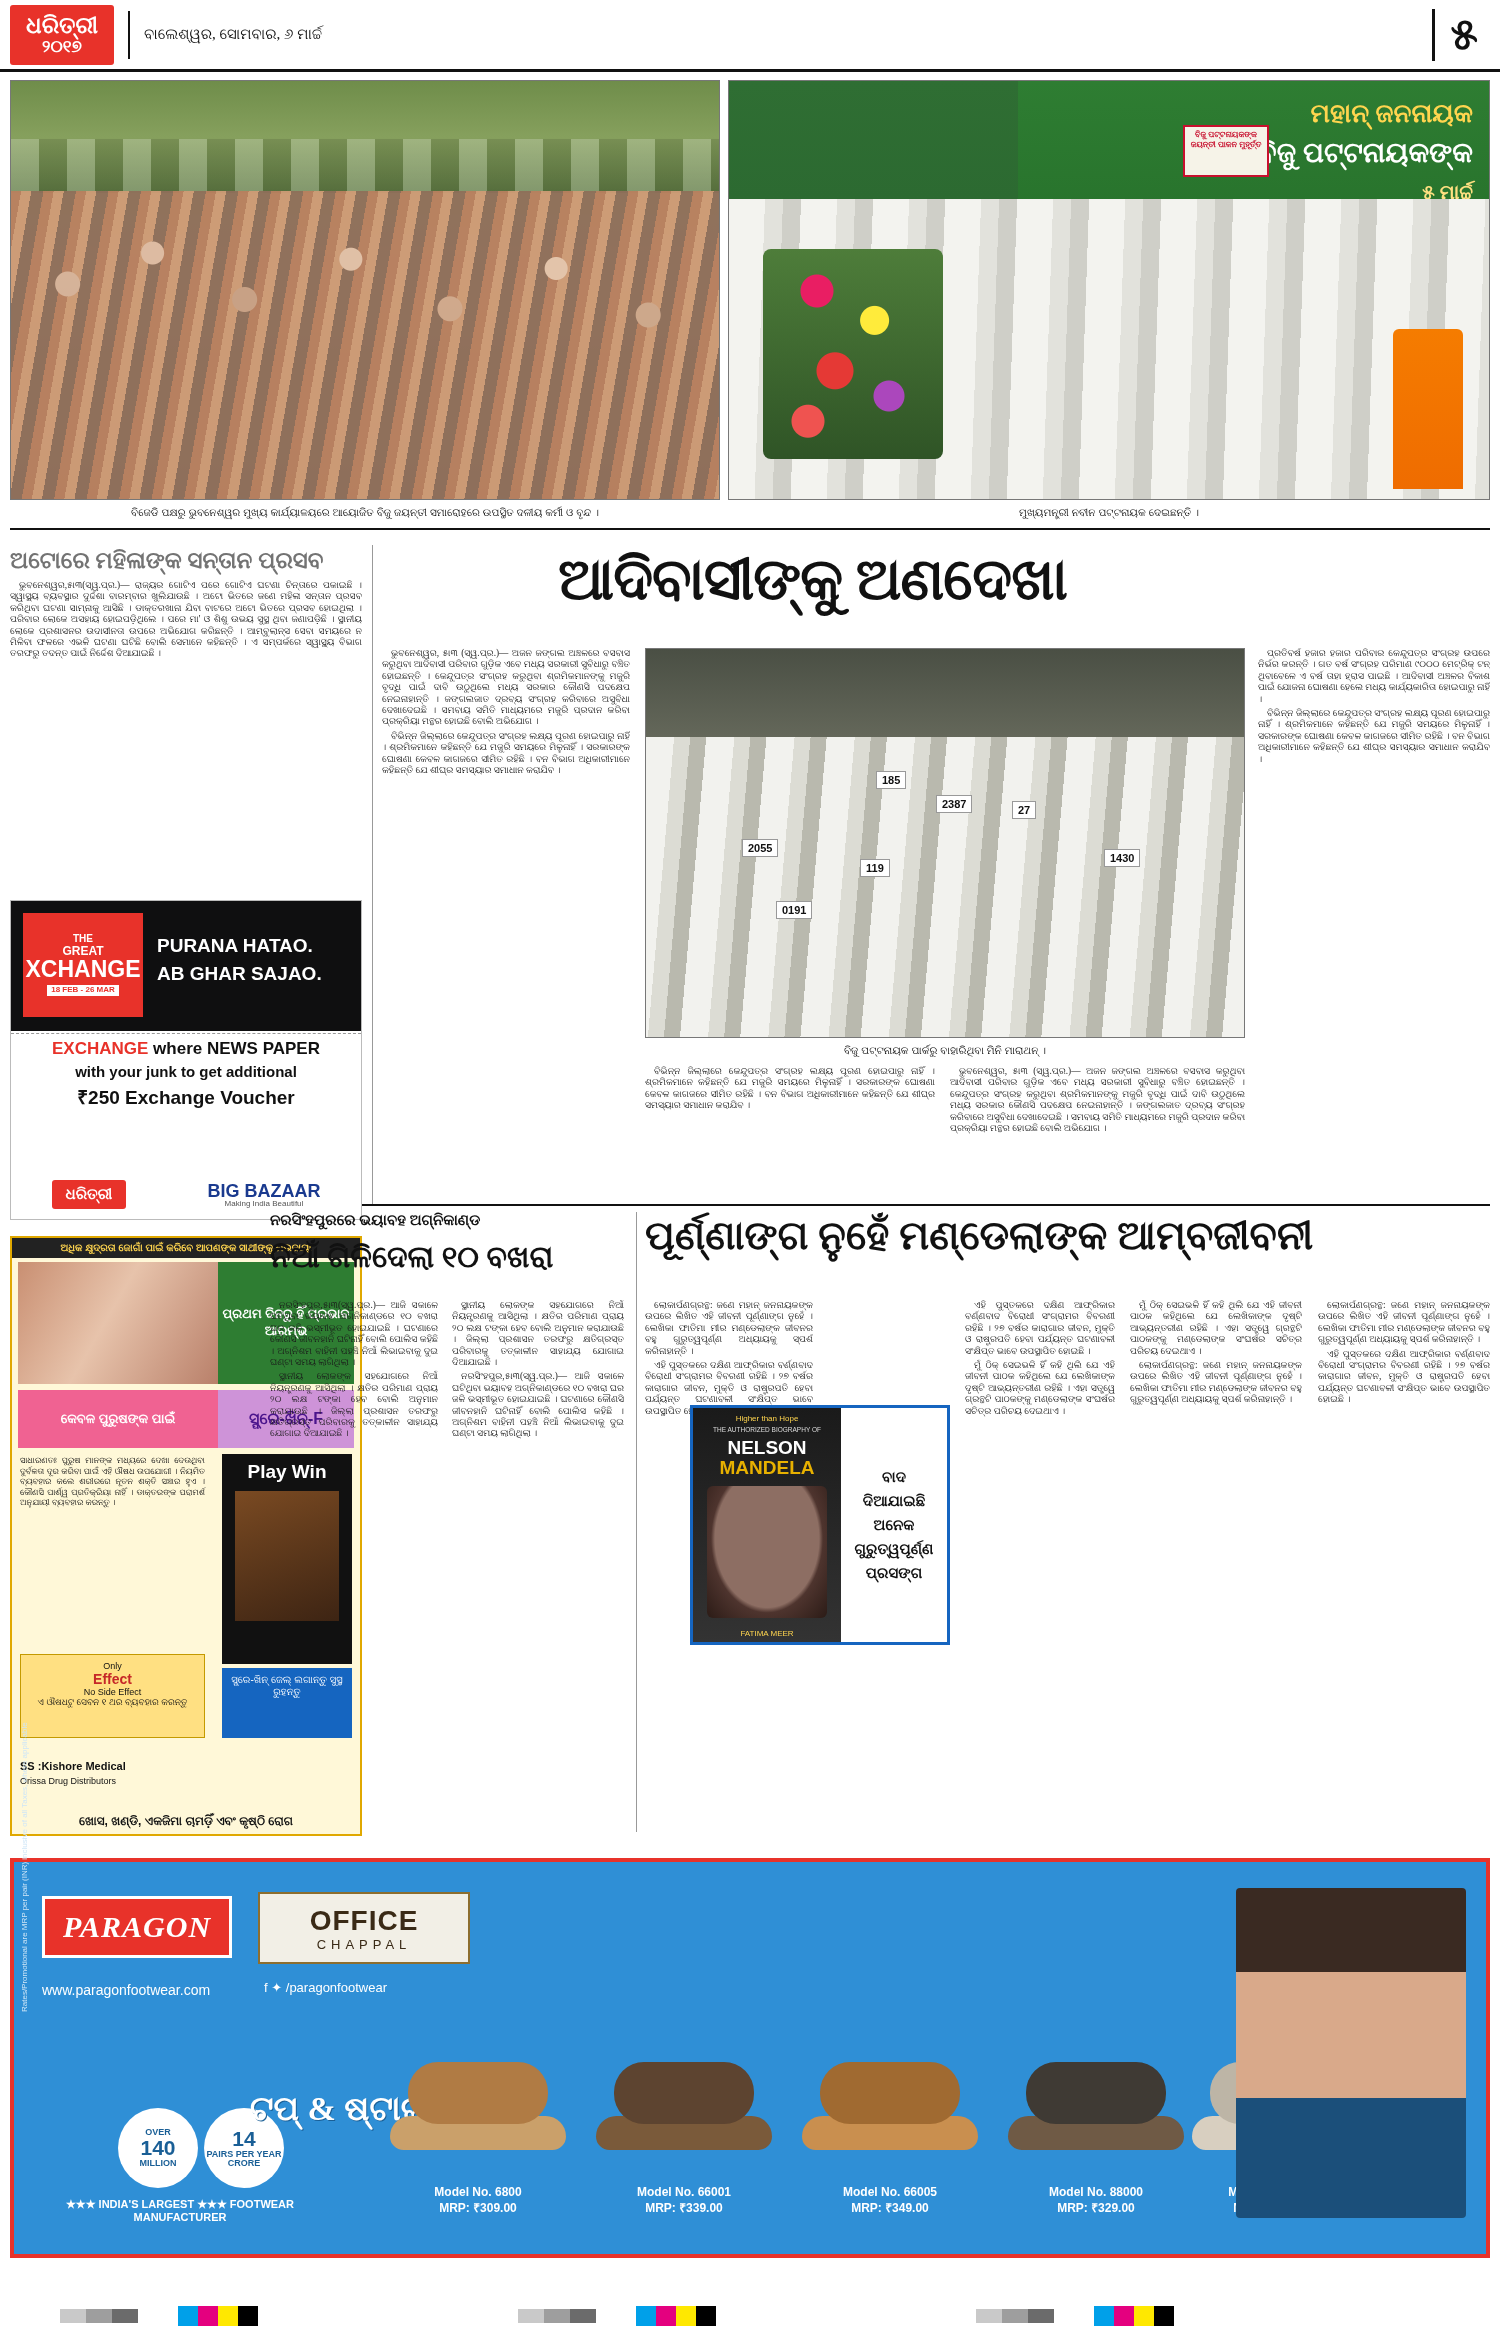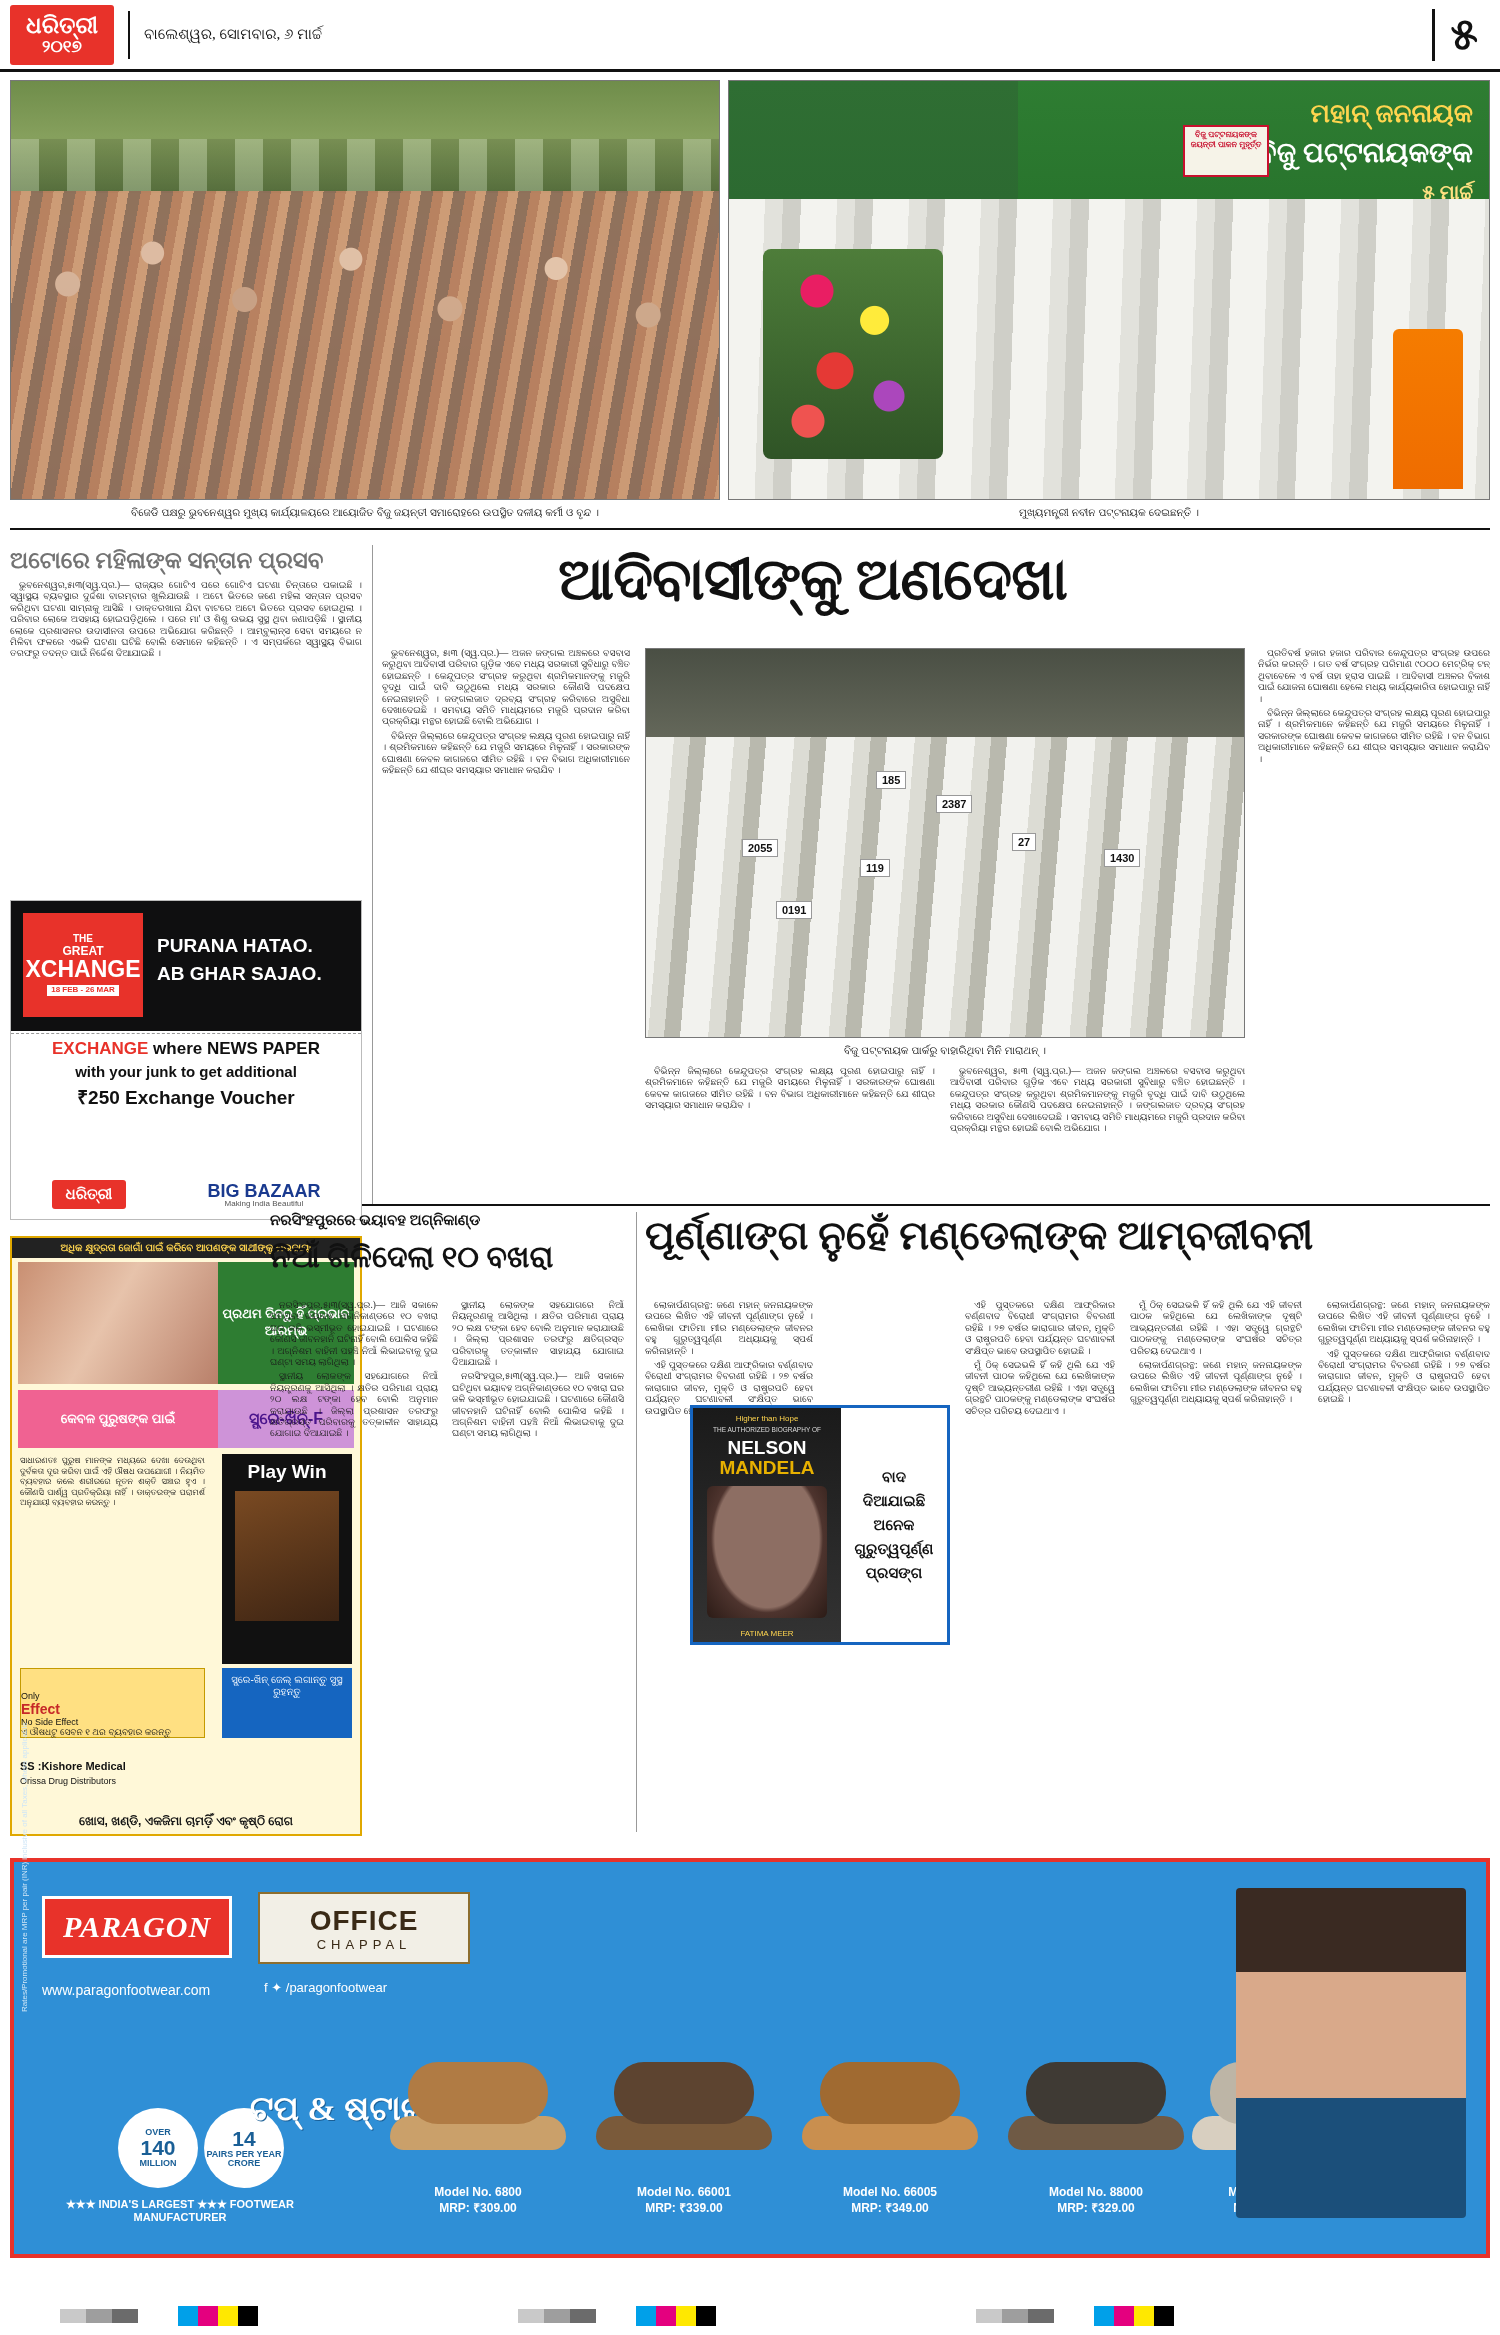--- a/index.html
+++ b/index.html
@@ -188,22 +188,22 @@
   #ad-pharma .pink1 { position:absolute; left:6px; top:152px; width:200px; height:58px; background:#f06292; color:#fff;
     font-size:13px; font-weight:bold; display:flex; align-items:center; justify-content:center; }
   #ad-pharma .pink2 { position:absolute; right:6px; top:152px; width:136px; height:58px; background:#ce93d8; color:#4a148c;
     font-size:16px; font-weight:bold; display:flex; align-items:center; justify-content:center; }
   #ad-pharma .ptext { position:absolute; left:8px; top:218px; width:185px; font-size:8.4px; line-height:10.6px;
     text-align:justify; font-family:"Liberation Serif",serif; }
   #ad-pharma .playwin { position:absolute; right:8px; top:216px; width:130px; height:210px; background:#111; color:#fff;
     text-align:center; padding-top:8px; }
   #ad-pharma .playwin .t { font-size:19px; font-weight:bold; color:#fff; line-height:1; }
   #ad-pharma .playwin .horse { margin:10px auto 0; width:104px; height:130px; background:linear-gradient(160deg,#7a4a22,#3d2413); }
-  #ad-pharma .eff { position:absolute; left:8px; bottom:96px; width:185px; height:70px; background:#ffe082;
-    border:1px solid #c49a00; font-size:9px; padding-top:22px; }
+  #ad-pharma .eff { position:absolute; left:8px; bottom:96px; width:185px; height:84px; background:#ffe082;
+    border:1px solid #c49a00; font-size:9px; text-align:center; padding-top:6px; }
   #ad-pharma .eff b { font-size:14px; color:#c62828; }
   #ad-pharma .blue { position:absolute; right:8px; bottom:96px; width:130px; height:70px; background:#1565c0; color:#fff;
     font-size:10px; text-align:center; padding:6px; }
   #ad-pharma .foot1 { position:absolute; left:8px; bottom:62px; font-size:11px; font-weight:bold; }
   #ad-pharma .foot2 { position:absolute; left:8px; bottom:48px; font-size:9px; }
   #ad-pharma .foot3 { position:absolute; left:0; bottom:6px; width:100%; text-align:center; font-size:12px; font-weight:bold; color:#111; }
 
   
   #head-nia { left:270px; top:1240px; width:360px; font-size:30px; font-weight:bold; font-family:"Liberation Serif",serif; }
   #head-nara { left:270px; top:1212px; width:380px; font-size:15px; font-weight:bold; color:#111; font-family:"Liberation Serif",serif;}
@@ -317,21 +317,21 @@
     <p>ବିଭିନ୍ନ ଜିଲ୍ଲାରେ କେନ୍ଦୁପତ୍ର ସଂଗ୍ରହ ଲକ୍ଷ୍ୟ ପୂରଣ ହୋଇପାରୁ ନାହିଁ । ଶ୍ରମିକମାନେ କହିଛନ୍ତି ଯେ ମଜୁରି ସମୟରେ ମିଳୁନାହିଁ । ସରକାରଙ୍କ ଘୋଷଣା କେବଳ କାଗଜରେ ସୀମିତ ରହିଛି । ବନ ବିଭାଗ ଅଧିକାରୀମାନେ କହିଛନ୍ତି ଯେ ଶୀଘ୍ର ସମସ୍ୟାର ସମାଧାନ କରାଯିବ ।</p>
   </div>
 
   <div class="photo" id="photo-run">
     <div class="runners"></div>
     <div class="bib" style="left:96px; top:190px;">2055</div>
     <div class="bib" style="left:290px; top:146px;">2387</div>
     <div class="bib" style="left:130px; top:252px;">0191</div>
     <div class="bib" style="left:214px; top:210px;">119</div>
     <div class="bib" style="left:458px; top:200px;">1430</div>
-    <div class="bib" style="left:366px; top:184px;">27</div>
+    <div class="bib" style="left:366px; top:152px;">27</div>
     <div class="bib" style="left:230px; top:122px;">185</div>
   </div>
   <div class="cap" style="left:645px; top:1044px; width:600px;">ବିଜୁ ପଟ୍ଟନାୟକ ପାର୍କରୁ ବାହାରିଥିବା ମିନି ମାରାଥନ୍ ।</div>
 
   <div class="col" style="left:1258px; top:648px; width:232px; height:560px;">
     <p>ପ୍ରତିବର୍ଷ ହଜାର ହଜାର ପରିବାର କେନ୍ଦୁପତ୍ର ସଂଗ୍ରହ ଉପରେ ନିର୍ଭର କରନ୍ତି । ଗତ ବର୍ଷ ସଂଗ୍ରହ ପରିମାଣ ୯୦୦୦ ମେଟ୍ରିକ୍ ଟନ୍ ଥିବାବେଳେ ଏ ବର୍ଷ ତାହା ହ୍ରାସ ପାଇଛି । ଆଦିବାସୀ ଅଞ୍ଚଳର ବିକାଶ ପାଇଁ ଯୋଜନା ଘୋଷଣା ହେଲେ ମଧ୍ୟ କାର୍ଯ୍ୟକାରିତା ହୋଇପାରୁ ନାହିଁ ।</p>
     <p>ବିଭିନ୍ନ ଜିଲ୍ଲାରେ କେନ୍ଦୁପତ୍ର ସଂଗ୍ରହ ଲକ୍ଷ୍ୟ ପୂରଣ ହୋଇପାରୁ ନାହିଁ । ଶ୍ରମିକମାନେ କହିଛନ୍ତି ଯେ ମଜୁରି ସମୟରେ ମିଳୁନାହିଁ । ସରକାରଙ୍କ ଘୋଷଣା କେବଳ କାଗଜରେ ସୀମିତ ରହିଛି । ବନ ବିଭାଗ ଅଧିକାରୀମାନେ କହିଛନ୍ତି ଯେ ଶୀଘ୍ର ସମସ୍ୟାର ସମାଧାନ କରାଯିବ ।</p>
   </div>
 
   <div class="col" style="left:645px; top:1066px; width:290px; height:130px;">

